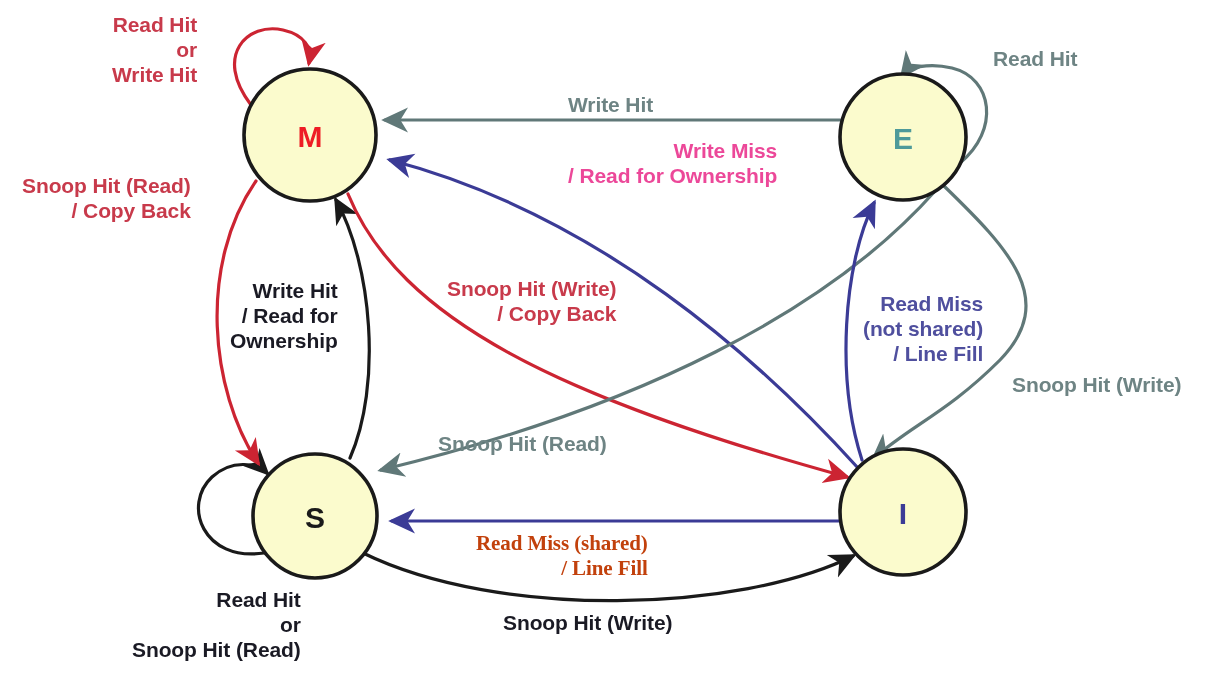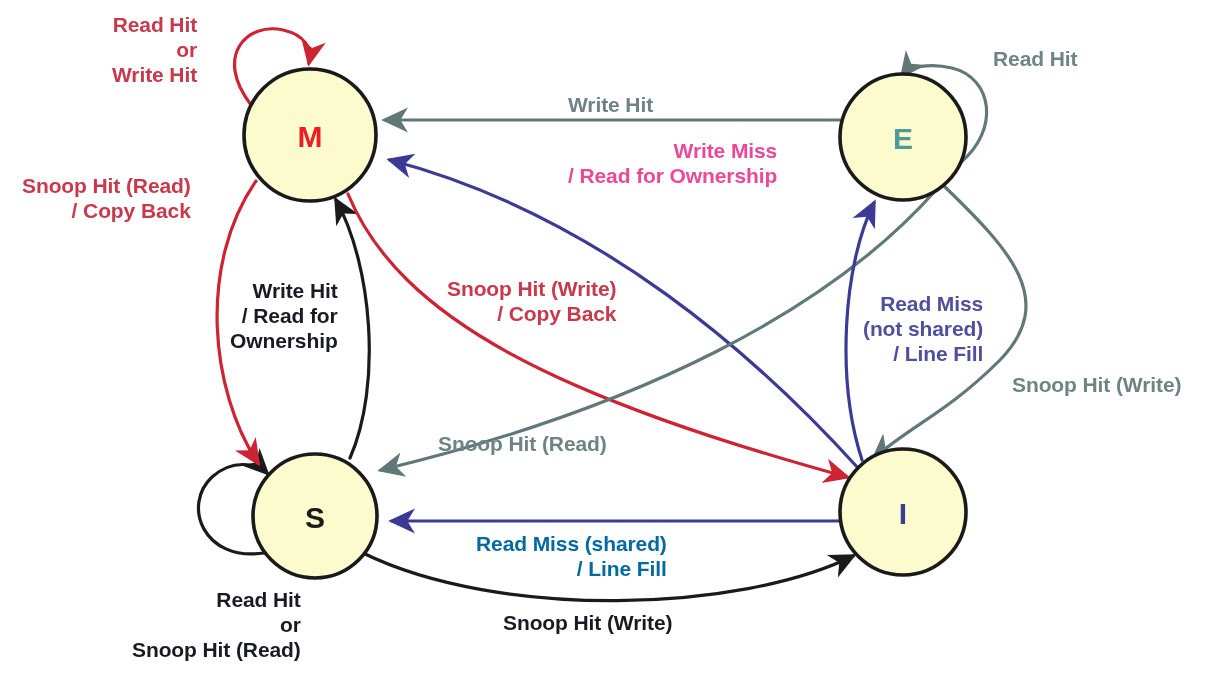--- a/index.html
+++ b/index.html
@@ -129,21 +129,21 @@
 / Copy Back</div>
 
   <div class="edge-label" style="left:863px; top:267px; color:#4f4f9e;margin-top:24px;">Read Miss
 (not shared)
 / Line Fill</div>
 
   <div class="edge-label" style="left:1012px; top:372px; color:#6e8484;">Snoop Hit (Write)</div>
 
   <div class="edge-label" style="left:438px; top:431px; color:#6e8484;">Snoop Hit (Read)</div>
 
-  <div class="edge-label" style="left:476px; top:531px; color:#0369a1;">Read Miss (shared)
+  <div class="edge-label" style="left:476px; top:531px; color:#c2410c;font-family:Liberation Serif, serif;">Read Miss (shared)
 / Line Fill</div>
 
   <div class="edge-label" style="left:503px; top:610px; color:#1a1a24;">Snoop Hit (Write)</div>
 
   <div class="edge-label" style="left:132px; top:587px; color:#1a1a24;">Read Hit
 or
 Snoop Hit (Read)</div>
 
 </div>
 

